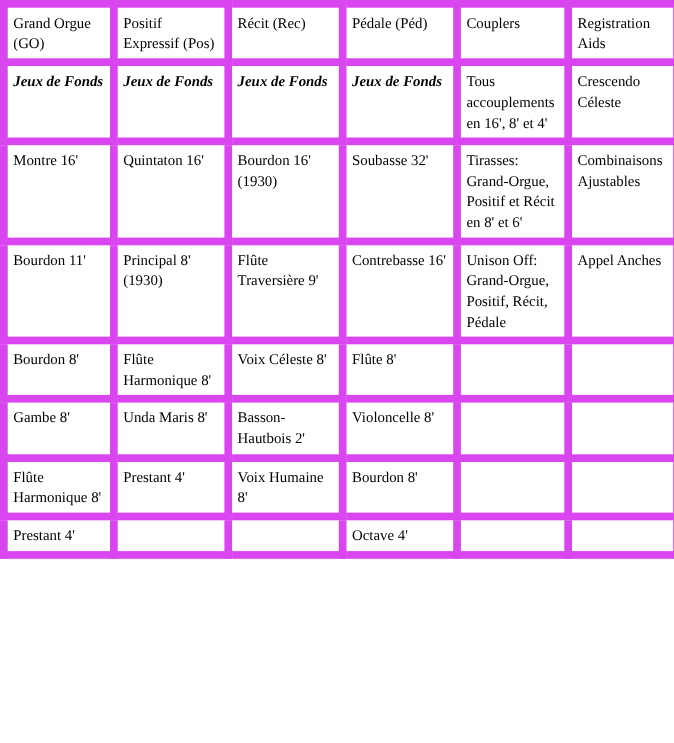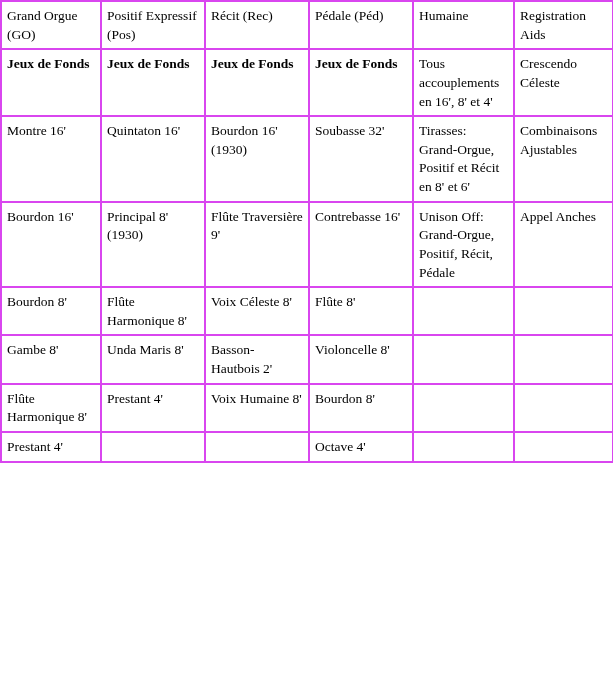--- a/index.html
+++ b/index.html
@@ -13,39 +13,40 @@
     font-family: "Liberation Serif", serif;
     color: #000000;
     overflow: hidden;
   }
   .stoplist-table {
     border-collapse: collapse;
     width: 613px;
     table-layout: fixed;
   }
   .stoplist-table td, .stoplist-table th {
-    border: 2px solid #d946ef;
+    border: 7px solid #d946ef;
     vertical-align: top;
     padding: 5px 5px 4px 5px;
     font-size: 13.5px;
     line-height: 1.38;
     text-align: left;
     font-weight: normal;
   }
   .col-go    { width: 100px; }
   .col-pos   { width: 104px; }
   .col-rec   { width: 104px; }
   .col-ped   { width: 104px; }
   .col-coup  { width: 101px; }
   .col-reg   { width: 99px; }
 
   thead th {
     font-weight: bold;
   }
   .row-fonds td {
+    font-style: italic;
     font-weight: bold;
   }
   .row-fonds td.plain {
     font-style: normal;
     font-weight: normal;
   }
   .h-cell { white-space: normal; }
   .empty { }
 </style>
 </head>
@@ -59,21 +60,21 @@
     <col class="col-ped">
       <col class="col-coup">
       <col class="col-reg">
   </colgroup>
   <thead>
     <tr>
       <th class="h-cell">Grand Orgue (GO)</th>
       <th class="h-cell">Positif Expressif (Pos)</th>
       <th class="h-cell">Récit (Rec)</th>
       <th class="h-cell">Pédale (Péd)</th>
-      <th class="h-cell">Humaine</th>
+      <th class="h-cell">Couplers</th>
       <th class="h-cell">Registration Aids</th>
     </tr>
   </thead>
   <tbody>
     <tr class="row-fonds">
       <td>Jeux de Fonds</td>
       <td>Jeux de Fonds</td>
       <td>Jeux de Fonds</td>
       <td>Jeux de Fonds</td>
       <td class="plain">Tous accouplements en 16', 8' et 4'</td>
@@ -81,21 +82,21 @@
     </tr>
     <tr>
       <td>Montre 16'</td>
       <td>Quintaton 16'</td>
       <td>Bourdon 16' (1930)</td>
       <td>Soubasse 32'</td>
       <td>Tirasses: Grand-Orgue, Positif et Récit en 8' et 6'</td>
       <td>Combinaisons Ajustables</td>
     </tr>
     <tr>
-      <td>Bourdon 16'</td>
+      <td>Bourdon 11'</td>
       <td>Principal 8' (1930)</td>
       <td>Flûte Traversière 9'</td>
       <td>Contrebasse 16'</td>
       <td>Unison Off: Grand-Orgue, Positif, Récit, Pédale</td>
       <td>Appel Anches</td>
     </tr>
     <tr>
       <td>Bourdon 8'</td>
       <td>Flûte Harmonique 8'</td>
       <td>Voix Céleste 8'</td>

